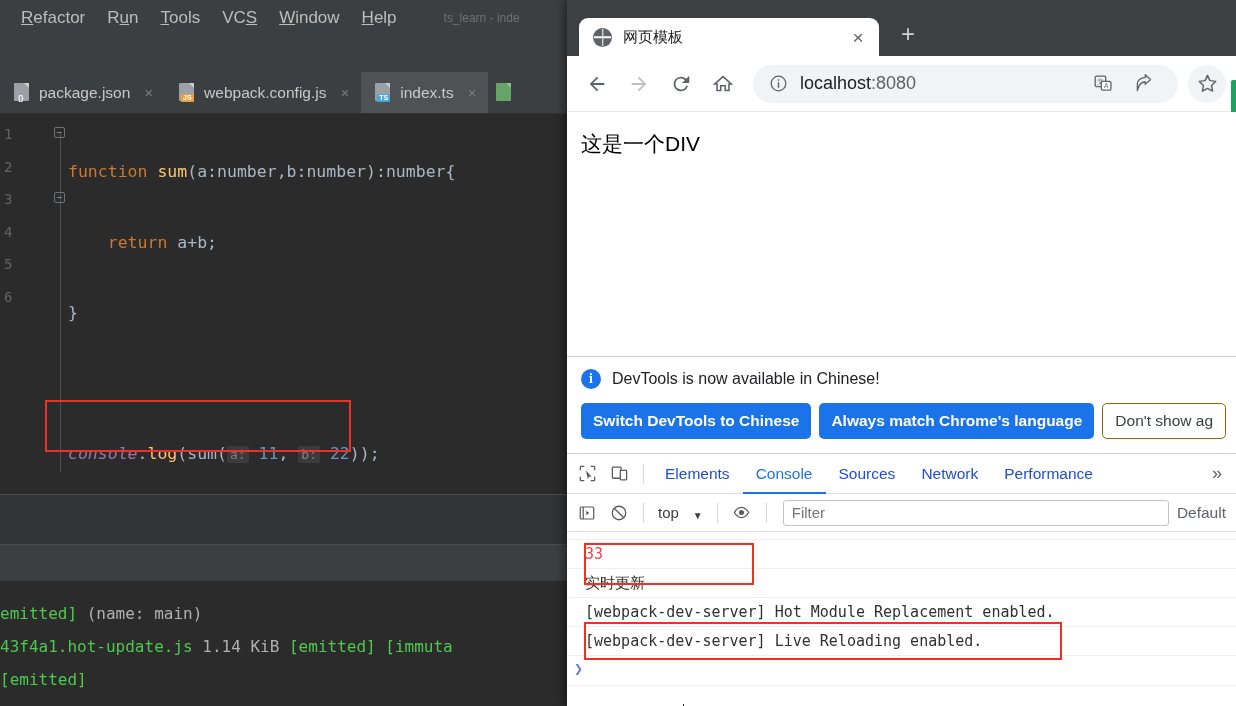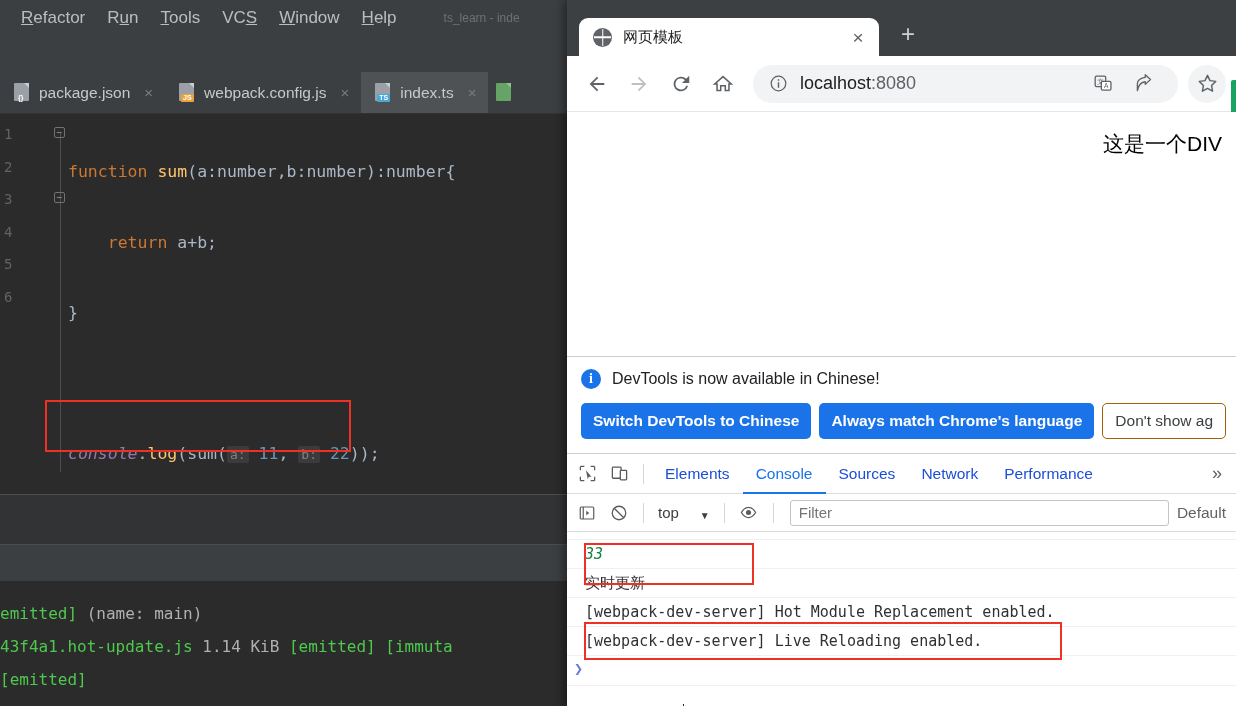--- a/index.html
+++ b/index.html
@@ -177,21 +177,21 @@
     width: 38px; height: 38px; border-radius: 50%;
     display: flex; align-items: center; justify-content: center; color: #5f6368;
     flex: 0 0 auto;
   }
   .green-sliver {
     position: absolute; right: 0; top: 80px; width: 5px; height: 42px;
     background: #1aa260; border-radius: 2px 0 0 2px;
   }
 
   .page-view {
-    height: 207px; background: #fff; padding: 18px 14px; position: relative; text-align: right;
+    height: 207px; background: #fff; padding: 18px 14px; position: relative;
   }
   .page-div { font-size: 21px; color: #000; }
 
   .devtools {
     position: absolute; left: 0; right: 0; top: 356px; bottom: 0;
     background: #fff; border-top: 1px solid #cdcdcd; display: flex; flex-direction: column;
   }
   .dt-banner {
     padding: 12px 14px 14px 14px; border-bottom: 1px solid #d0d0d0; background: #fff;
   }
@@ -226,40 +226,40 @@
     font-size: 15.5px; color: #1d4ed8; white-space: nowrap;
   }
   .dt-tab.active { color: #1a73e8; box-shadow: inset 0 -2px 0 #1a73e8; }
   .dt-more { margin-left: auto; padding: 0 10px; color: #5f6368; font-size: 18px; }
 
   .dt-filterbar {
     height: 38px; display: flex; align-items: center; gap: 0;
     border-bottom: 1px solid #dcdcdc; padding: 0 4px; background: #fff;
   }
   .ctx-select {
-    display: flex; align-items: flex-end; gap: 21px; font-size: 15px; color: #3c4043;
+    display: flex; align-items: flex-end; gap: 14px; font-size: 15px; color: #3c4043;
     padding: 0 6px;
   }
   .filter-input {
     flex: 1; height: 26px; border: 1px solid #c4c4c4; border-radius: 3px;
     margin: 12px 8px; padding: 0 8px; font-size: 15px; color: #202124;
     background: #fff; min-width: 0; font-family: "Liberation Sans", sans-serif;
   }
   .levels-label { font-size: 15.5px; color: #5f6368; white-space: nowrap; padding-right: 6px; }
 
   .console-body {
     flex: 1; overflow: hidden; position: relative; background: #fff;
     font-family: "DejaVu Sans Mono", monospace; font-size: 15px;
   }
   .c-row {
     padding: 4px 0 4px 18px; border-bottom: 1px solid #f0f0f0;
     color: #202124; white-space: pre; line-height: 20px;
   }
   .c-row.clipped { height: 8px; padding-top: 0; padding-bottom: 0; overflow: hidden; color: #bbb; }
-  .c-num { color: #15803d; font-style: italic; }
+  .c-num { color: #ef4444; }
   .c-plain { color: #303030; }
   .c-prompt { color: #6e7bd6; position: absolute; left: 7px; top: 3px; font-size: 15px; }
   .c-input-row { position: relative; padding: 6px 0 6px 26px; height: 30px; }
   .c-caret {
     display: inline-block; width: 1px; height: 17px; background: #202124;
     vertical-align: middle;
   }
   .console-redbox1 {
     position: absolute; left: 584px; top: 543px; width: 170px; height: 42px;
     border: 2.5px solid #ee3124; pointer-events: none; z-index: 30;

